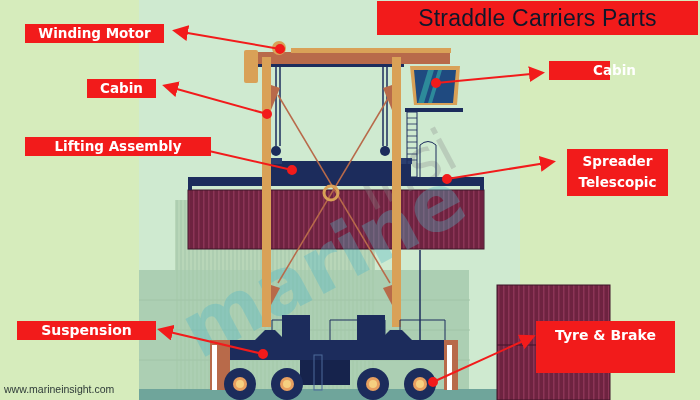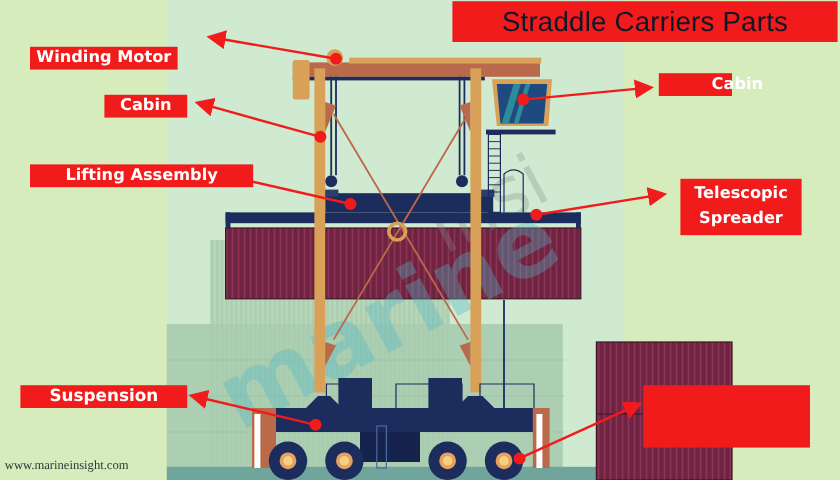--- a/index.html
+++ b/index.html
@@ -1,20 +1,20 @@
 <!DOCTYPE html>
 <html><head>
 <meta charset="utf-8">
 <style>
   html,body{margin:0;padding:0;}
   body{width:700px;height:400px;overflow:hidden;position:relative;background:#d6ecbc;font-family:"DejaVu Sans",sans-serif;}
   #stage{position:absolute;left:0;top:0;width:700px;height:400px;}
   .label{position:absolute;background:#f21b1b;color:#fff;font-weight:bold;font-size:13.5px;line-height:17px;text-align:center;white-space:nowrap;padding:1px 4px;box-sizing:border-box;}
   .title{position:absolute;left:377px;top:1px;width:321px;height:34px;background:#f21b1b;color:#0f172a;font-family:"Liberation Sans",sans-serif;font-size:23px;line-height:34px;text-align:center;letter-spacing:0.2px;}
-  .credit{position:absolute;left:4px;top:383px;font-family:Liberation Serif, serif;font-size:10.5px;color:#2e3a38;}
+  .credit{position:absolute;left:4px;top:383px;font-family:Liberation Sans, sans-serif;font-size:10.5px;color:#2e3a38;}
 </style>
 </head>
 <body>
 
 <svg id="stage" viewBox="0 0 700 400" width="700" height="400">
 
   <rect x="0" y="0" width="700" height="400" fill="#d6ecbc"></rect>
   <rect x="139" y="0" width="122" height="400" fill="#d6ecbc"></rect>
   <rect x="139" y="0" width="121" height="400" fill="#cfead0"></rect>
   <rect x="260" y="0" width="260" height="400" fill="#cfead0"></rect>
@@ -151,25 +151,26 @@
     <circle cx="447" cy="179" r="4"></circle>
     <line x1="263" y1="354" x2="161" y2="330" marker-end="url(#ah)"></line>
     <circle cx="263" cy="354" r="4"></circle>
     <line x1="433" y1="382" x2="532" y2="337" marker-end="url(#ah)"></line>
     <circle cx="433" cy="382" r="4"></circle>
   </g>
 </svg>
 
 <div class="title">Straddle Carriers Parts</div>
 
-<div class="label" style="left:25px;top:24px;width:123px;margin-top:15px;">Winding Motor</div>
+<div class="label" style="left:25px;top:24px;width:139px;">Winding Motor</div>
 <div class="label" style="left:87px;top:79px;width:69px;">Cabin</div>
 <div class="label" style="left:25px;top:137px;width:186px;">Lifting Assembly</div>
 <div class="label" style="left:17px;top:321px;width:139px;font-size:14px;text-align:center;">Suspension</div>
 <div class="label" style="left:549px;top:61px;width:61px;padding-left:44px;">Cabin</div>
 <div class="label" style="left:567px;top:149px;width:101px;height:47px;line-height:21px;padding-top:2px;">
+  <div>Spreader</div>
   <div>Telescopic</div>
-  <div>Spreader</div>
 </div>
 <div class="label" style="left:536px;top:321px;width:139px;height:52px;line-height:23px;padding-top:3px;font-size:14px;">
+  <div>Tyre &amp; Brake</div>
 </div>
 
 <div class="credit">www.marineinsight.com</div>
 
 </body></html>

